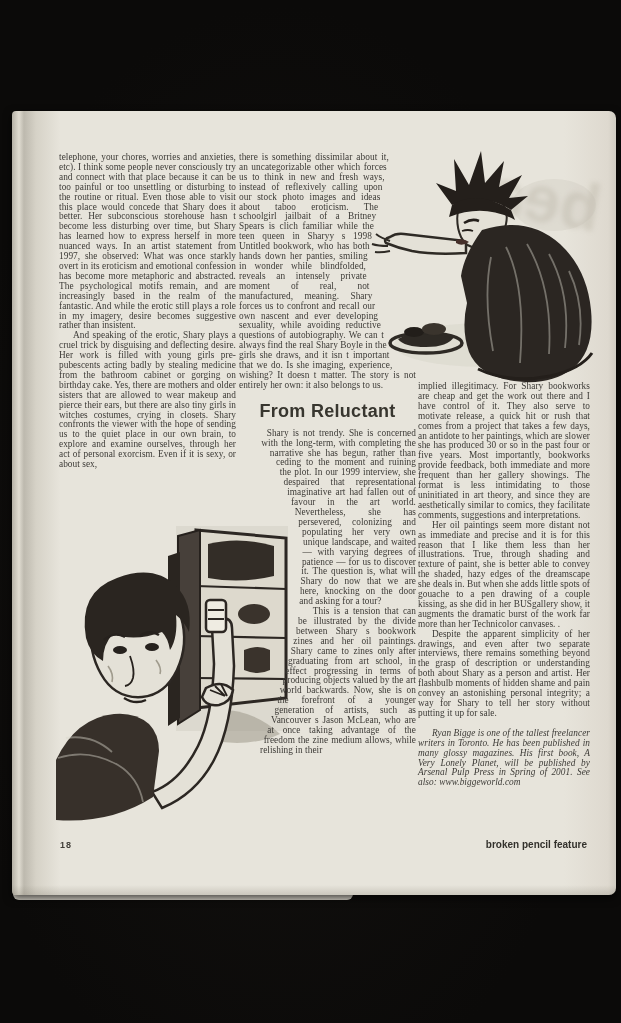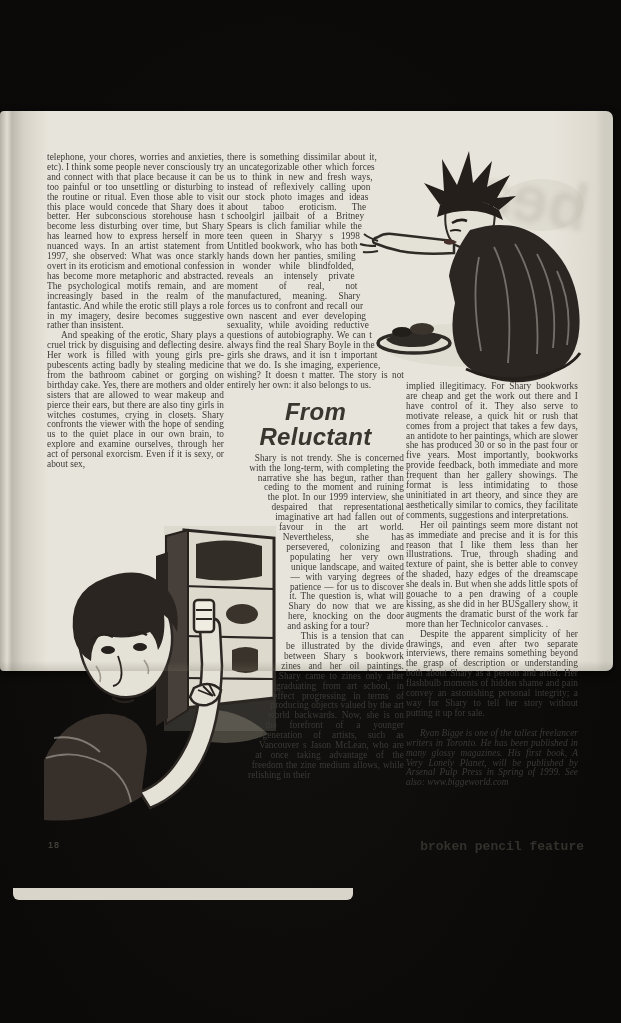--- a/index.html
+++ b/index.html
@@ -6,28 +6,27 @@
   .stage{
     position:relative;width:621px;height:1023px;overflow:hidden;
     background:radial-gradient(ellipse at 45% 55%, #141210 0%, #0b0a09 70%);
     font-family:"Liberation Serif", serif;
   }
   .page-underlay{
     position:absolute;left:13px;top:888px;width:340px;height:12px;
     background:#d9d5ca;border-radius:0 0 6px 6px;
   }
   .page{
-    position:absolute;left:0;top:111px;width:604px;height:560px;
+    position:absolute;left:12px;top:111px;width:604px;height:784px;
     background:
       linear-gradient(90deg,
         #b5b1a6 0px, #e0dcd1 7px, #bdb9ae 12px, #d6d2c7 24px,
         #e7e4db 48px, #e7e4db 552px, #ded9cf 596px, #cfccc2 604px);
     border-radius:4px 7px 7px 4px;
     box-shadow:0 3px 8px rgba(0,0,0,.7);
-    padding-left:9px;
   }
   .page::after{ 
     content:"";position:absolute;left:0;right:0;bottom:0;height:10px;
     background:linear-gradient(180deg,transparent,rgba(120,115,100,.25));
     border-radius:0 0 7px 4px;
   }
   .ghost{
     position:absolute;left:380px;top:42px;width:210px;
     font-family:"Liberation Sans",sans-serif;font-weight:bold;font-size:66px;
     color:#a59f8d;opacity:.26;filter:blur(2.5px);
@@ -38,21 +37,21 @@
     font-size:9.3px;line-height:9.9px;letter-spacing:.05px;
   }
   .col1{left:47px;top:42px;width:177px;}
   .col2{left:227px;top:42px;width:177px;}
   .col3{left:406px;top:271px;width:172px;}
   .para{margin:0;}
   .indent{text-indent:14px;}
   .headline{
     margin:8px 0 5px;text-align:center;
     font-family:"Liberation Sans",sans-serif;font-weight:bold;
-    font-size:24px;line-height:25px;color:#38362f;letter-spacing:.3px;font-style:italic;
+    font-size:18px;line-height:25px;color:#38362f;letter-spacing:.3px;
   }
   .headline span{display:block;}
   .bio{font-style:italic;margin-top:10px;text-indent:14px;}
   .sp{pointer-events:none;}
   .sp-r1{
     float:right;width:50px;height:150px;margin-top:62px;
     shape-outside:polygon(50% 0, 100% 0, 100% 100%, 55% 100%, 0 55%);
   }
   .sp-l1{
     float:left;width:64px;height:312px;margin-top:36px;
@@ -61,21 +60,21 @@
   .illus{position:absolute;}
   .illus-a{left:352px;top:24px;width:242px;height:252px;}
   .illus-b{left:44px;top:415px;width:240px;height:310px;}
   .pagenum{
     position:absolute;left:48px;top:729px;
     font-family:"Liberation Sans",sans-serif;font-weight:bold;font-size:9px;
     color:#413e39;letter-spacing:1px;
   }
   .feature{
     position:absolute;right:29px;top:728px;
-    font-family:Liberation Mono, monospace;font-weight:bold;font-size:13px;
+    font-family:Liberation Sans, sans-serif;font-weight:bold;font-size:10px;
     color:#33312c;
   }
 </style>
 </head>
 <body>
 
 <div class="stage">
   <div class="page-underlay"></div>
 
   <div class="page">
@@ -156,19 +155,19 @@
       </h2>
       <span class="sp sp-l1"></span>
       <div class="para indent">Shary is not trendy. She is concerned with the long-term, with completing the narrative she has begun, rather than ceding to the moment and ruining the plot. In our 1999 interview, she despaired that representational imaginative art had fallen out of favour in the art world. Nevertheless, she has persevered, colonizing and populating her very own unique landscape, and waited — with varying degrees of patience — for us to discover it. The question is, what will Shary do now that we are here, knocking on the door and asking for a tour?</div>
       <div class="para indent">This is a tension that can be illustrated by the divide between Shary s bookwork zines and her oil paintings. Shary came to zines only after graduating from art school, in effect progressing in terms of producing objects valued by the art world backwards. Now, she is on the forefront of a younger generation of artists, such as Vancouver s Jason McLean, who are at once taking advantage of the freedom the zine medium allows, while relishing in their</div>
     </div>
 
     <div class="col col3">
       <div class="para">implied illegitimacy. For Shary bookworks are cheap and get the work out there and I have control of it. They also serve to motivate release, a quick hit or rush that comes from a project that takes a few days, an antidote to her paintings, which are slower she has produced 30 or so in the past four or five years. Most importantly, bookworks provide feedback, both immediate and more frequent than her gallery showings. The format is less intimidating to those uninitiated in art theory, and since they are aesthetically similar to comics, they facilitate comments, suggestions and interpretations.</div>
       <div class="para indent">Her oil paintings seem more distant not as immediate and precise and it is for this reason that I like them less than her illustrations. True, through shading and texture of paint, she is better able to convey the shaded, hazy edges of the dreamscape she deals in. But when she adds little spots of gouache to a pen drawing of a couple kissing, as she did in her BUSgallery show, it augments the dramatic burst of the work far more than her Technicolor canvases. .</div>
       <div class="para indent">Despite the apparent simplicity of her drawings, and even after two separate interviews, there remains something beyond the grasp of description or understanding both about Shary as a person and artist. Her flashbulb moments of hidden shame and pain convey an astonishing personal integrity; a way for Shary to tell her story without putting it up for sale.</div>
-      <div class="para bio">Ryan Bigge is one of the tallest freelancer writers in Toronto. He has been published in many glossy magazines. His first book, A Very Lonely Planet, will be published by Arsenal Pulp Press in Spring of 1999. See also: www.biggeworld.com</div>
+      <div class="para bio">Ryan Bigge is one of the tallest freelancer writers in Toronto. He has been published in many glossy magazines. His first book, A Very Lonely Planet, will be published by Arsenal Pulp Press in Spring of 2001. See also: www.biggeworld.com</div>
     </div>
 
     <div class="pagenum">18</div>
     <div class="feature">broken pencil feature</div>
   </div>
 </div>
 
 </body></html>

